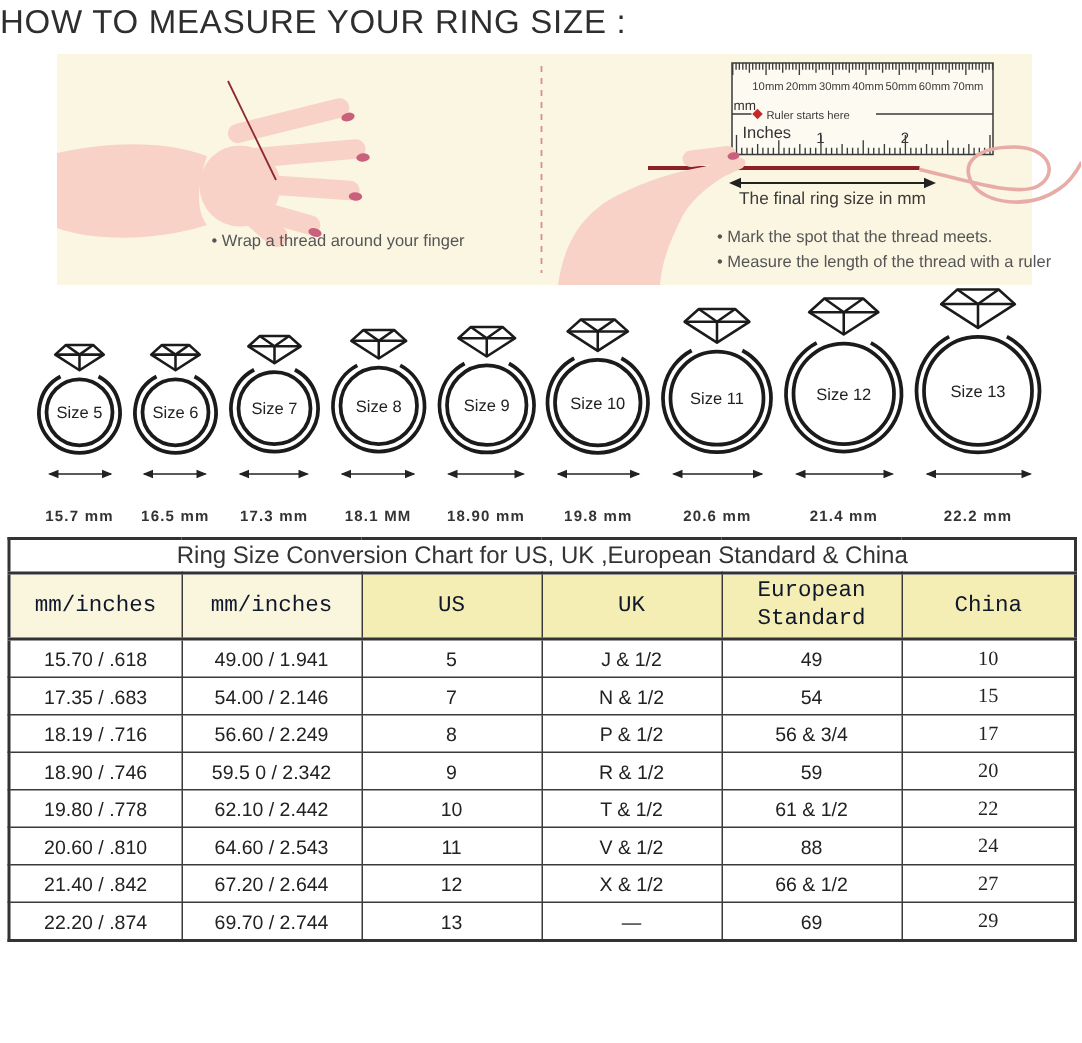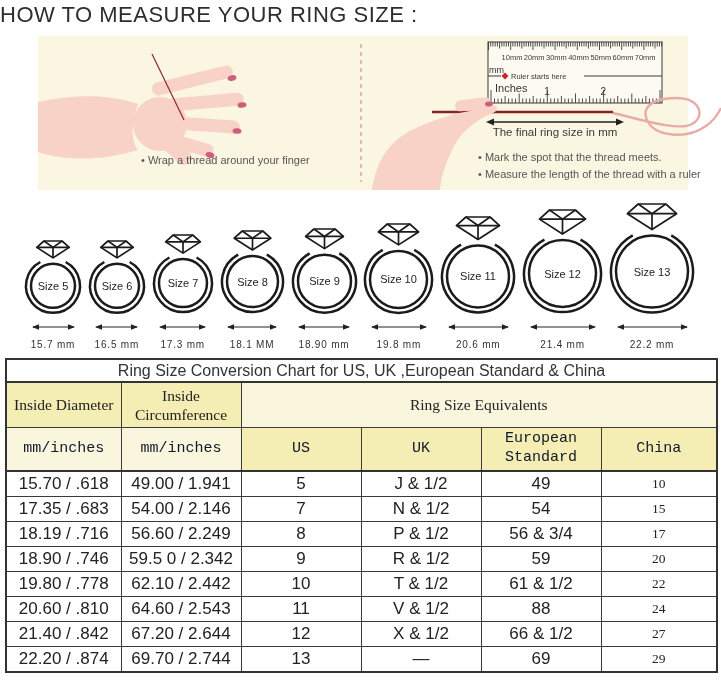--- a/index.html
+++ b/index.html
@@ -15,34 +15,34 @@
   .ruler-mm{font-size:9px;fill:#333;}
   .ruler-inch{font-size:11px;fill:#333;}
   .ruler-num{font-size:10px;fill:#333;}
   .final-lbl{font-size:11.5px;fill:#3a3a3a;}
   .tick{stroke:#3a3a3a;stroke-width:.9;}
   
   .rings{position:absolute;top:202px;left:0;width:721px;height:148px;
          display:flex;align-items:flex-end;justify-content:space-between;
          padding:0 24px 0 22px;box-sizing:border-box;}
   .ring-item{display:flex;flex-direction:column;align-items:center;}
-  .ring-item .mm{font-size:10px;letter-spacing:.8px;color:#333;margin-top:8px;white-space:nowrap;}
+  .ring-item .mm{font-size:10px;letter-spacing:.8px;color:#333;margin-top:19px;white-space:nowrap;font-weight:bold;}
   .ring-item .arrow{margin-top:7px;}
   
   .conv{position:absolute;top:358px;left:5px;border-collapse:collapse;table-layout:fixed;
         width:711px;border:2px solid #333;}
   .conv td{border:1px solid #3a3a3a;text-align:center;vertical-align:middle;
            padding:0 2px;overflow:hidden;}
   .t-title{height:21px;font-size:16px;color:#333;background:#fff;border-bottom:2px solid #333 !important;}
   .gh{height:44px;font-family:"Liberation Serif",serif;font-size:15.5px;color:#222;line-height:1.25;}
   .sh{height:42px;font-family:Liberation Mono, monospace;font-size:15px;color:#0f172a;line-height:1.25;
       border-bottom:2px solid #333 !important;}
   .yellow{background:#F4EEB4;}
   .cream{background:#FAF6DD;}
-  .data-cell{height:24px;font-size:17px;color:#222;background:#fff;}
+  .data-cell{height:24px;font-size:13px;color:#222;background:#fff;}
   .china-cell{font-family:"Liberation Serif",serif;font-size:13.5px;}
 </style>
 </head>
 <body>
 
 <div class="page">
 
   <h1 class="title">HOW TO MEASURE YOUR RING SIZE :</h1>
 
   <svg class="illustration" width="721" height="154" viewBox="0 0 721 154">
@@ -424,25 +424,20 @@
         <col style="width:120px">
       <col style="width:120px">
         <col style="width:120px">
         <col style="width:116px">
     </colgroup>
     <tbody>
       <tr>
         <td colspan="6" class="t-title">Ring Size Conversion Chart for US, UK ,European Standard &amp; China</td>
       </tr>
       <tr>
-        <td class="gh yellow">Inside Diameter</td>
-        <td class="gh yellow">Inside Circumference</td>
-        <td colspan="4" class="gh cream">Ring Size Equivalents</td>
-      </tr>
-      <tr>
         <td class="sh cream">mm/inches</td>
         <td class="sh cream">mm/inches</td>
         <td class="sh yellow">US</td>
         <td class="sh yellow">UK</td>
         <td class="sh yellow">European Standard</td>
         <td class="sh yellow">China</td>
       </tr>
     </tbody>
     <tbody id="table-body">
         <tr>

